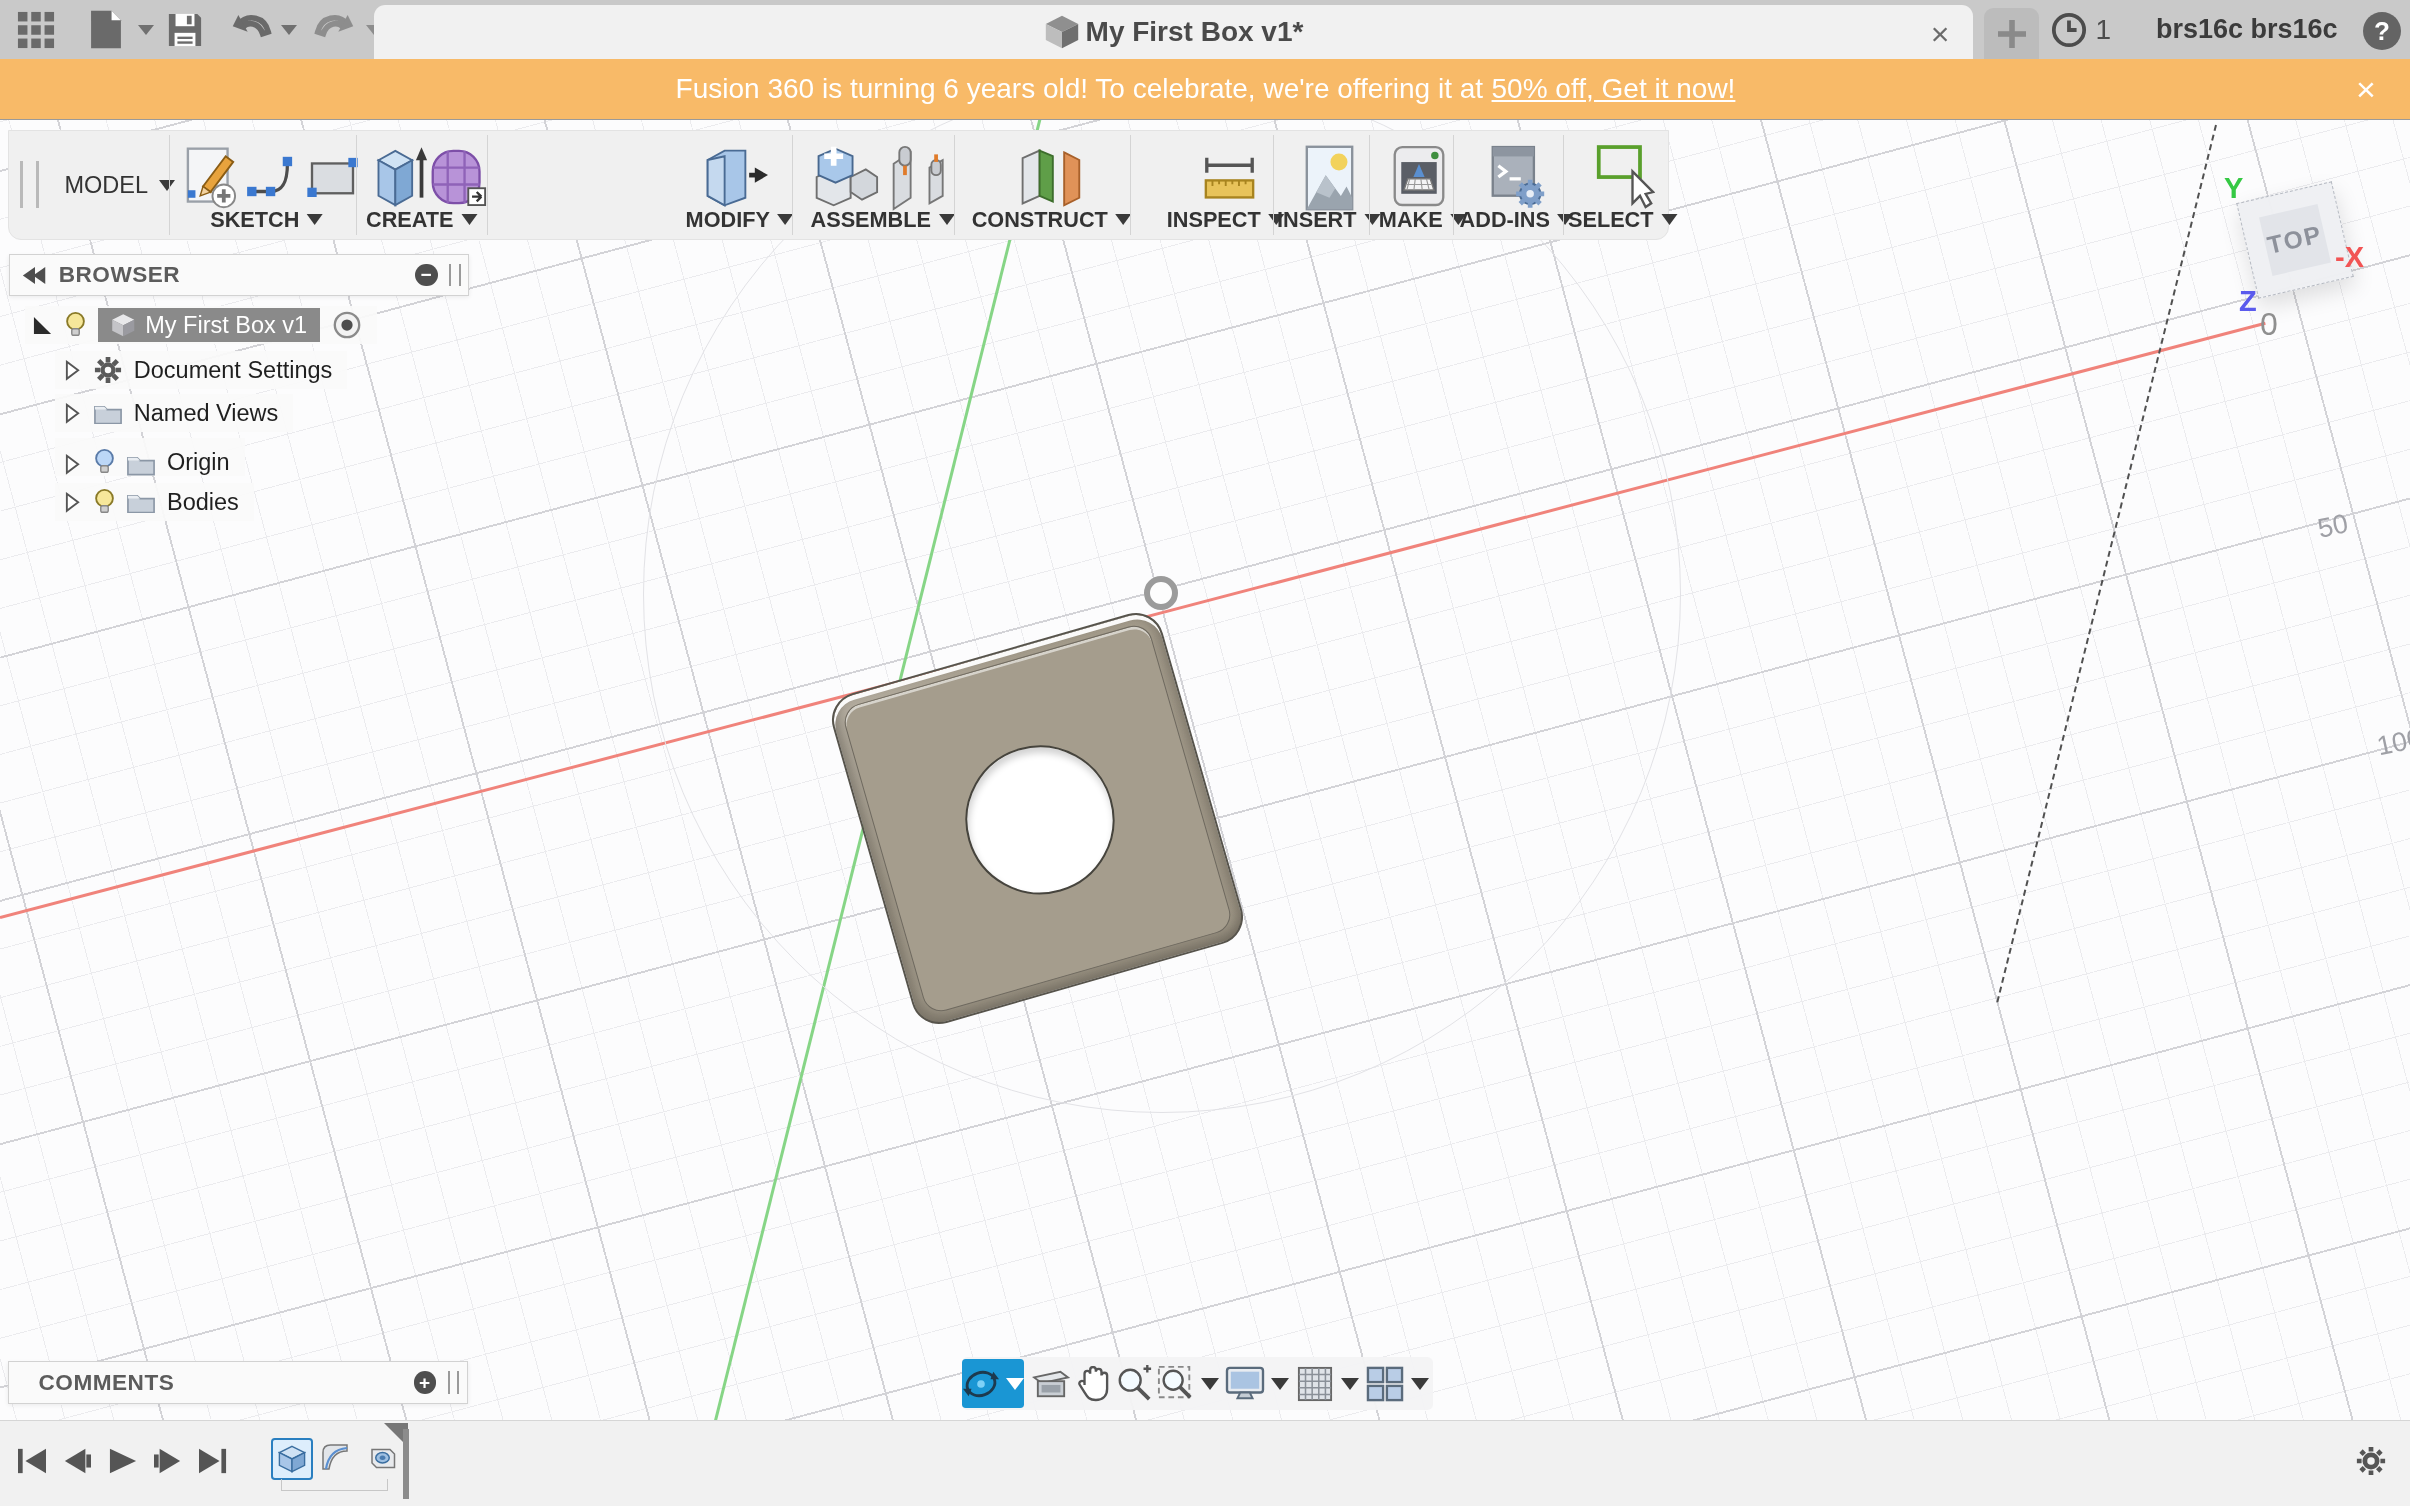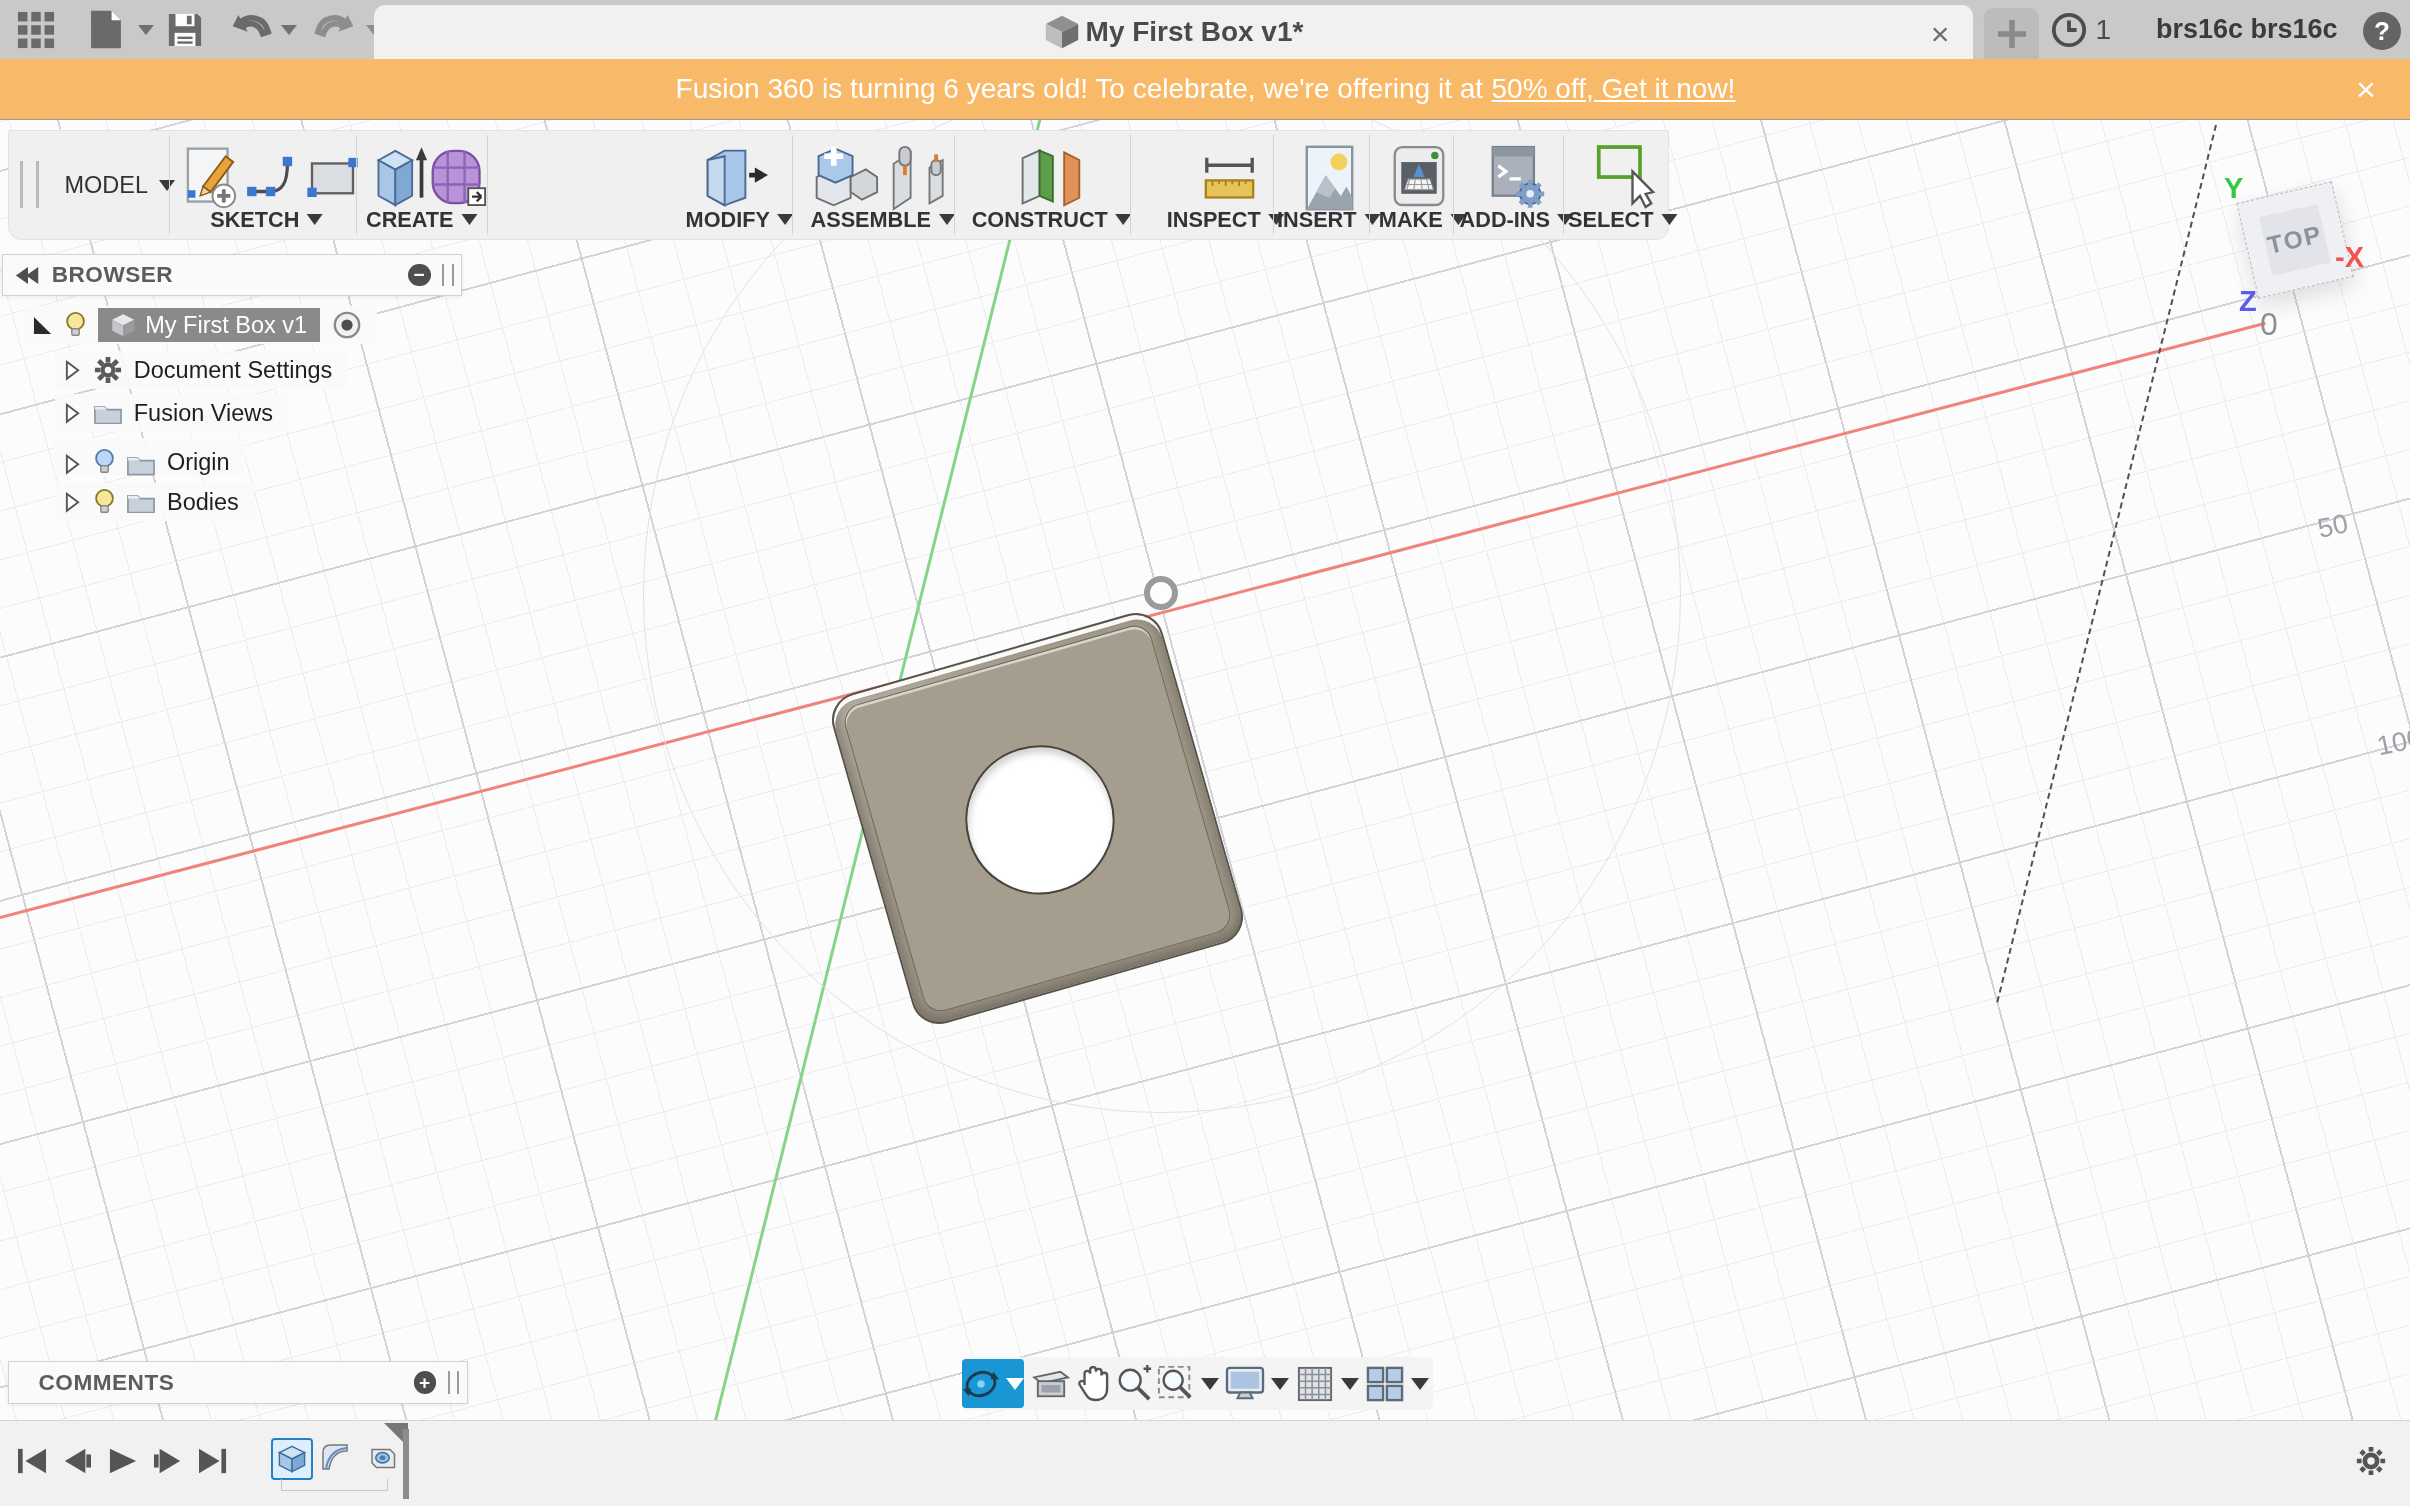--- a/index.html
+++ b/index.html
@@ -399,21 +399,21 @@
           <rect x="4" y="4" width="44" height="32" fill="none" stroke="#5aa02c" stroke-width="4"></rect>
           <polygon points="40,30 40,64 48,56 54,68 60,64 54,54 62,52" fill="#fff" stroke="#555" stroke-width="2.5"></polygon>
         </svg>
       </div>
       <div class="tlabel" style="left:1614px;">
         <span>SELECT</span>
           <span class="dn"></span>
       </div>
     </div>
 
-    <div class="panel-bar" style="left:2px;top:134px;width:458px;height:40px;justify-content:space-between;">
+    <div class="panel-bar" style="left:9px;top:134px;width:458px;height:40px;justify-content:space-between;">
       <svg width="28" height="21" viewBox="0 0 30 22" style="margin:0 9.4px 0 11.3px;">
         <polygon points="13,11 26,2 26,20" fill="#4e4e4e"></polygon>
           <polygon points="2,11 15,2 15,20" fill="#4e4e4e"></polygon>
       </svg>
       <span>BROWSER</span>
       <span style="flex:1"></span>
       <span class="bar-circle">−</span>
       <span class="bar-grip" style="margin-right:7.5px;"></span>
     </div>
 
@@ -454,21 +454,21 @@
     </div>
 
     <div class="trow" style="left:55px;top:274px;padding-left:9.4px;">
       <svg width="17" height="22.6" viewBox="0 0 18 24">
         <polygon points="3,3 15,12 3,21" fill="#fff" stroke="#555" stroke-width="2"></polygon>
       </svg>
       <svg class="folder" viewBox="0 0 30 24">
         <path d="M1 5 h10 l3 3 h15 v15 h-28 z" fill="#c8d0da" stroke="#8b97a6" stroke-width="1.8"></path>
         <path d="M1 5 h10 l3 3 h-13 z" fill="#e9edf2"></path>
       </svg>
-      <span class="lbl">Fusion Views</span>
+      <span class="lbl">Named Views</span>
     </div>
 
     <div class="trow" style="left:55px;top:318px;padding-left:9.4px;align-items:flex-end;">
       <svg width="17" height="22.6" viewBox="0 0 18 24">
         <polygon points="3,3 15,12 3,21" fill="#fff" stroke="#555" stroke-width="2"></polygon>
       </svg>
       <svg class="bulb" viewBox="0 0 22 30">
         <circle cx="11" cy="11" r="9" fill="#bcd7f7" stroke="#5a7ba8" stroke-width="2"></circle>
         <rect x="7" y="19" width="8" height="7" rx="2" fill="#cfcfcf" stroke="#888" stroke-width="1.5"></rect>
       </svg>

